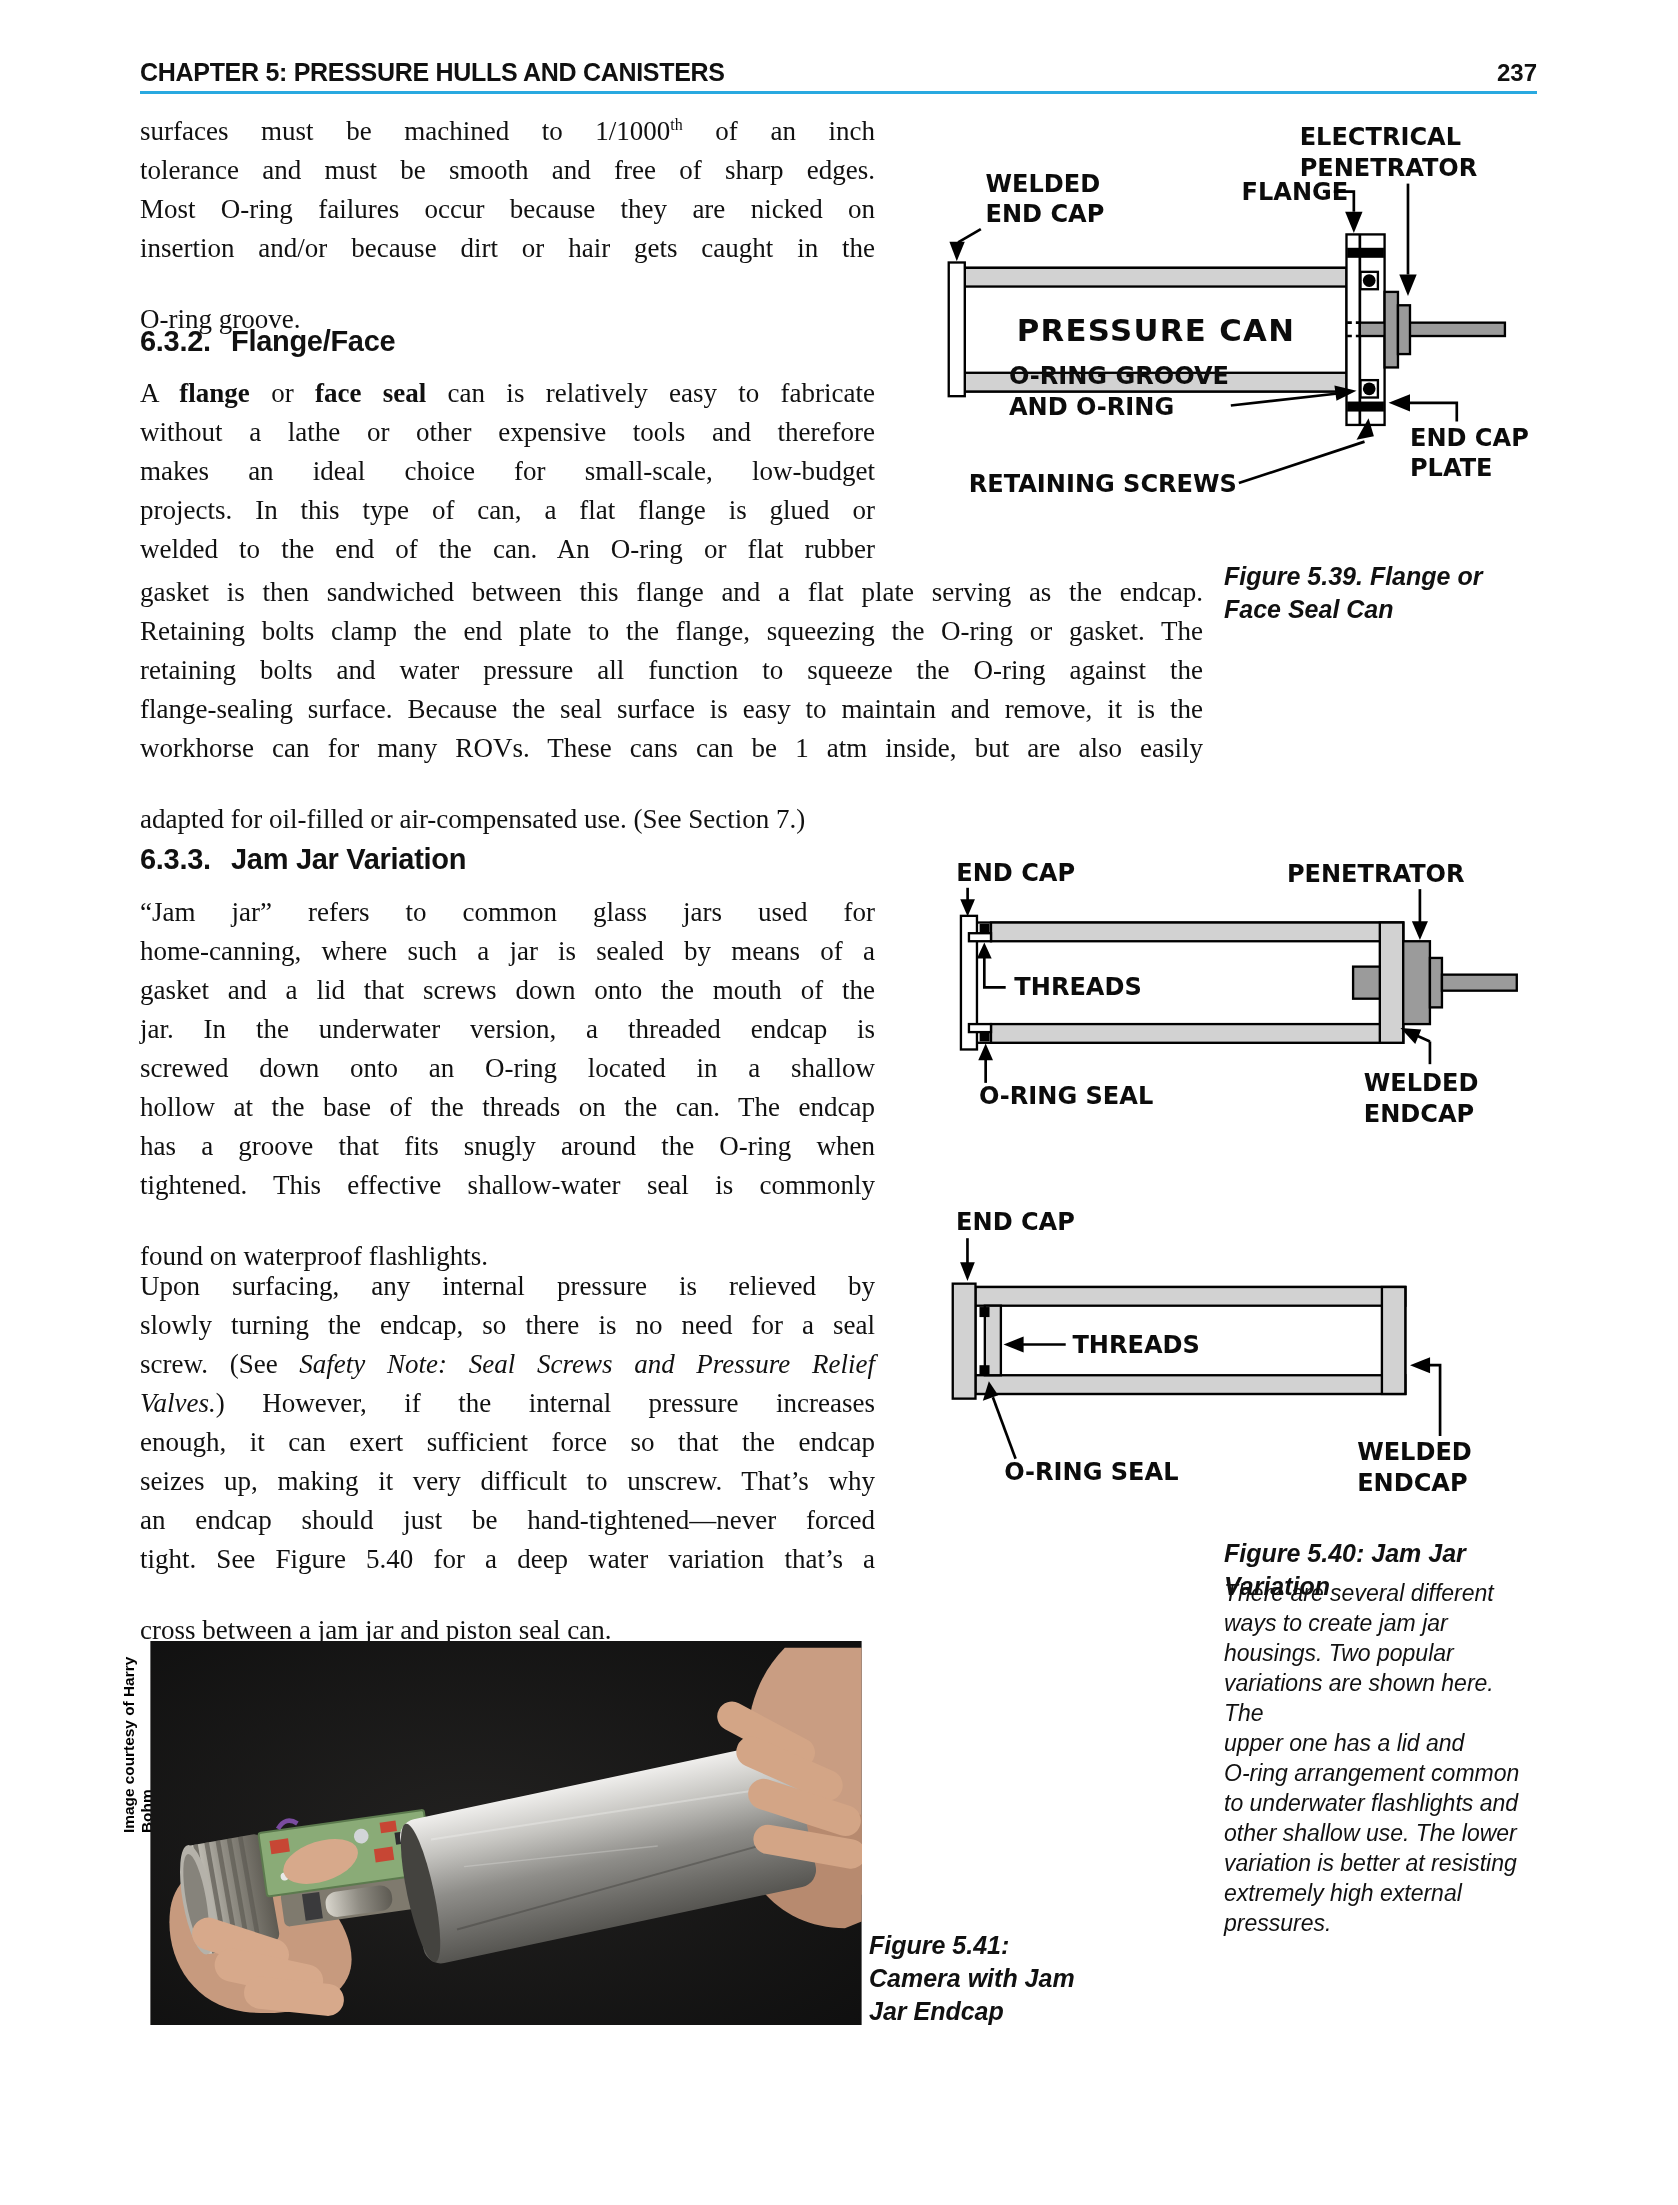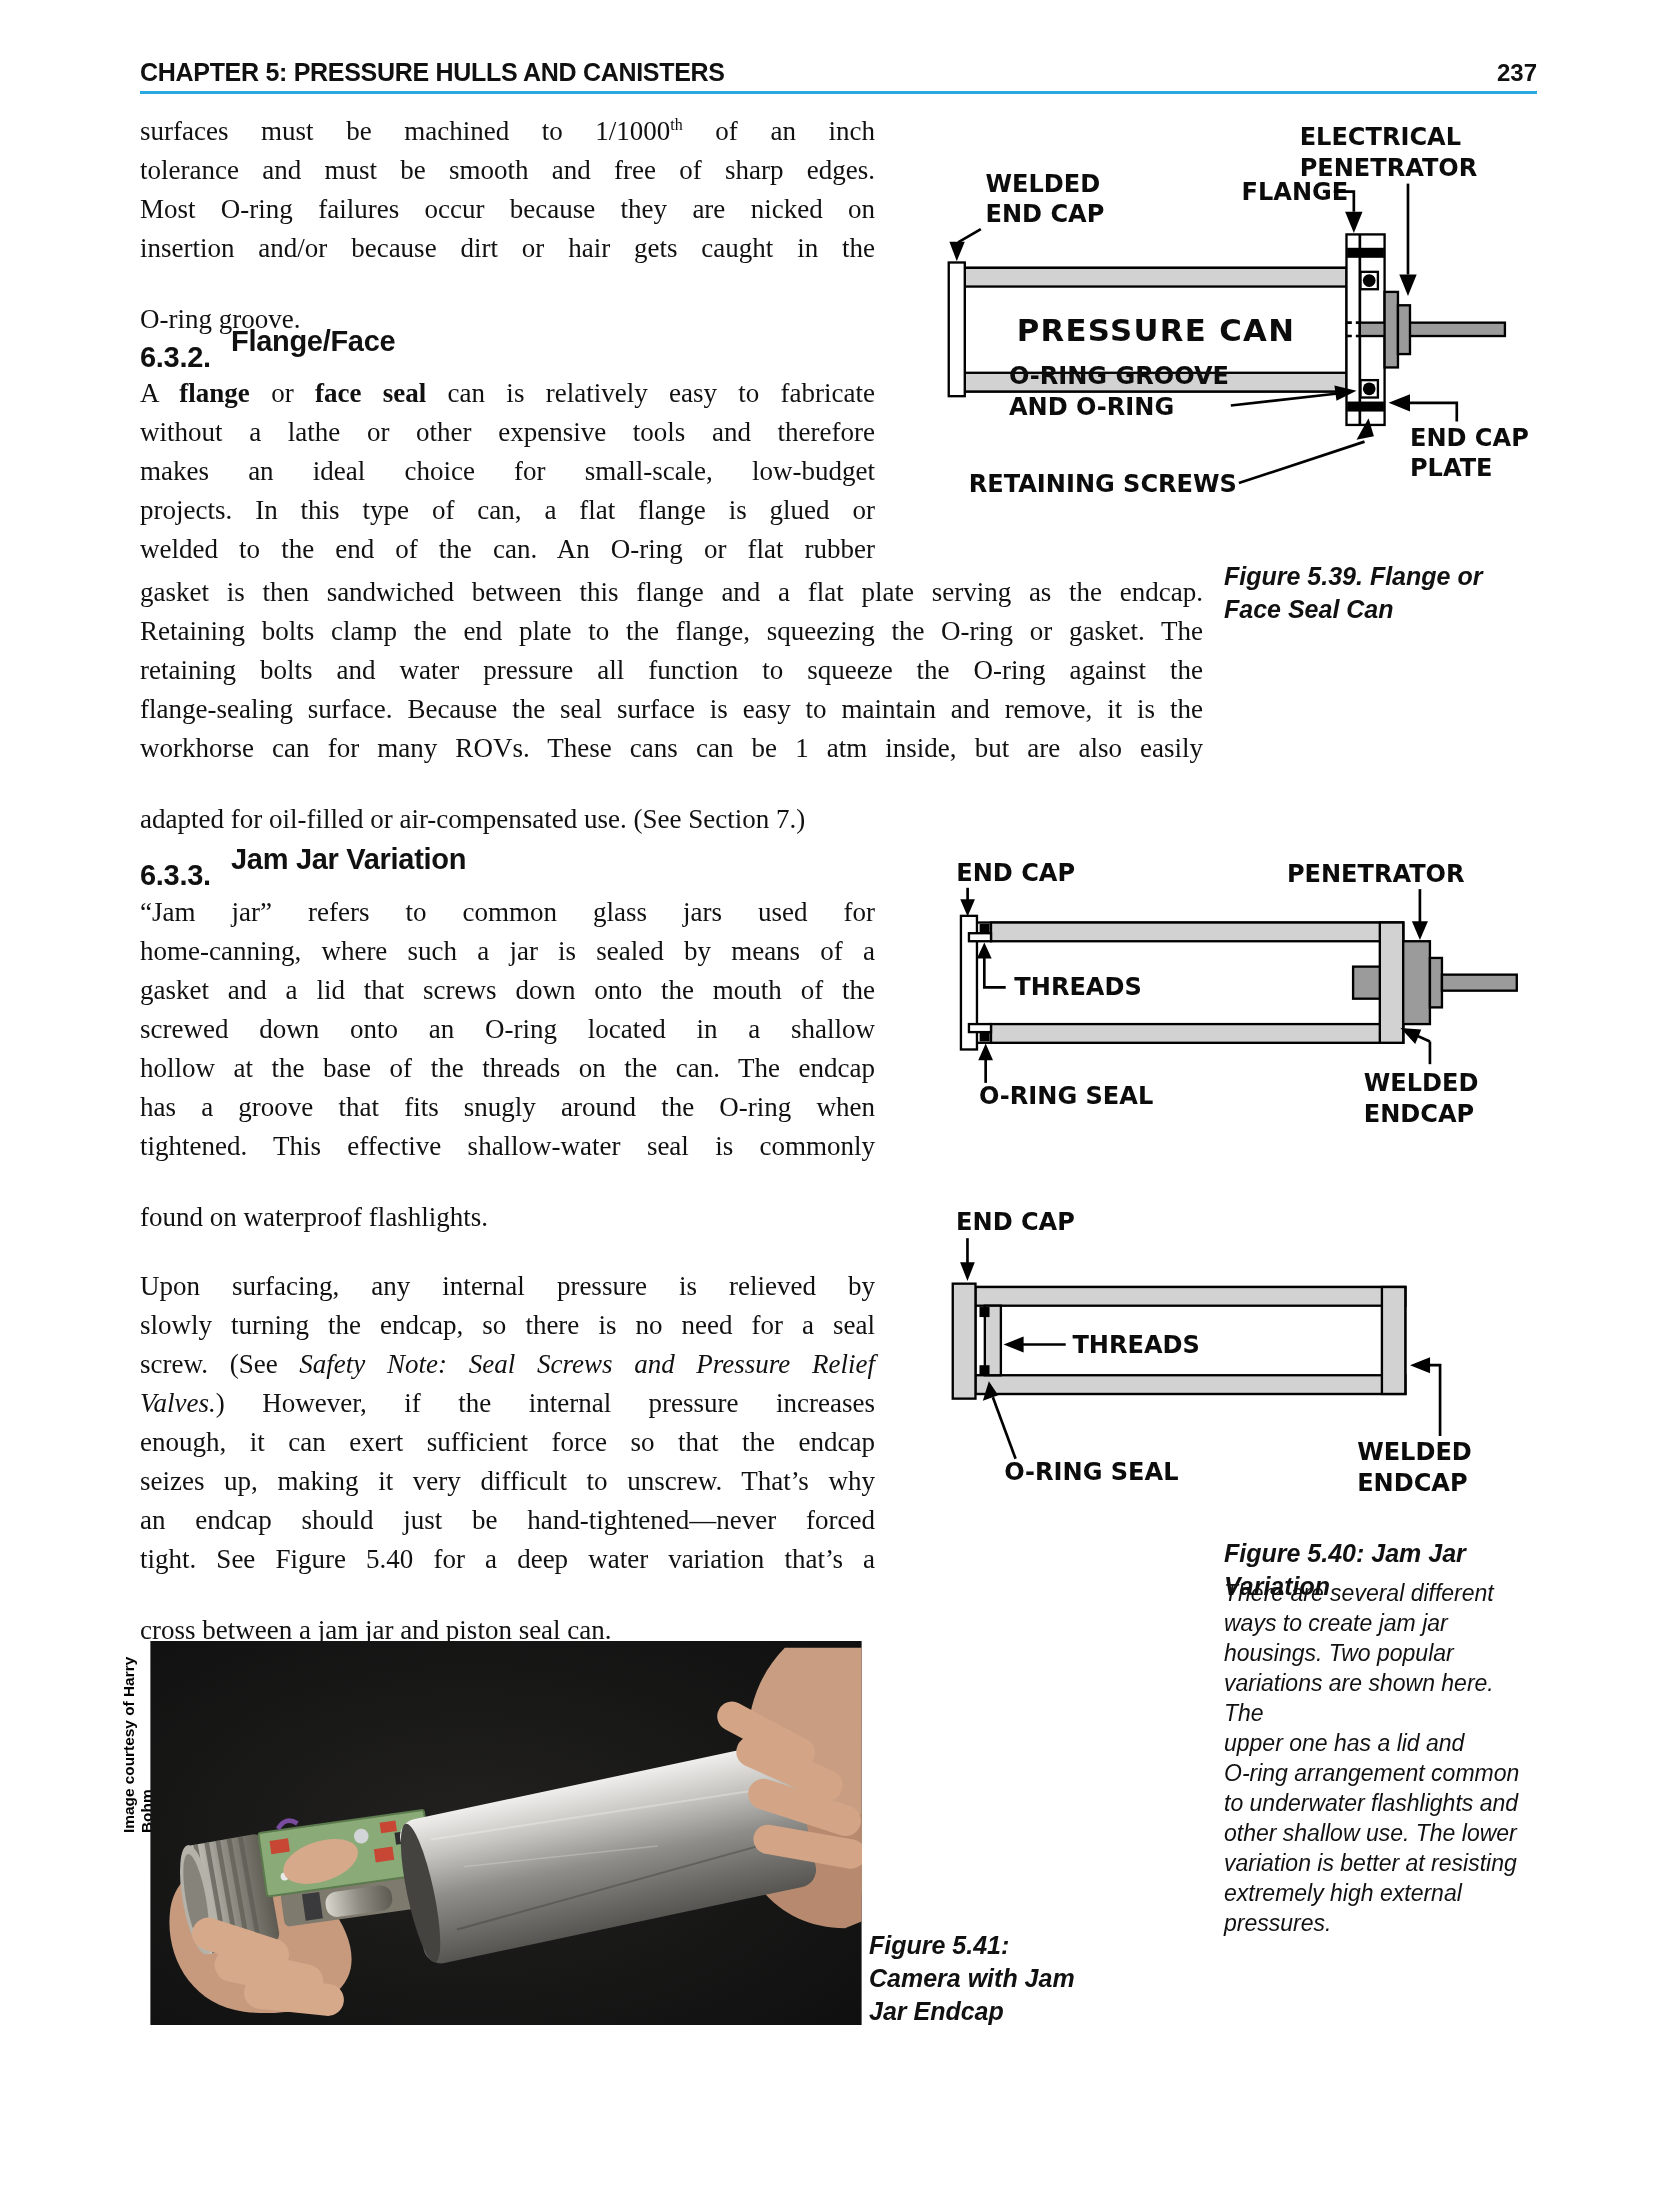--- a/index.html
+++ b/index.html
@@ -25,21 +25,21 @@
   }
   .jline.plain{text-align-last:left;margin-top:32px;}
   .jline .b{font-weight:700;}
   .jline .i{font-style:italic;}
   .jline sup{font-size:16px;line-height:0;vertical-align:super;}
   
   .h2{
     position:absolute;font-family:"Liberation Sans",sans-serif;
     font-weight:700;font-size:29px;letter-spacing:-0.3px;display:flex;
   }
-  .h2 .num{display:inline-block;min-width:91px;margin-top:16px;}
+  .h2 .num{display:inline-block;min-width:91px;}
   
   .figcap{
     position:absolute;font-family:"Liberation Sans",sans-serif;
     font-weight:700;font-style:italic;font-size:25px;
   }
   .figcap .capline{line-height:33px;text-align:left;}
   .figdesc{
     position:absolute;font-family:"Liberation Sans",sans-serif;
     font-style:italic;font-weight:500;font-size:23px;
   }
@@ -104,20 +104,21 @@
 
 <div class="h2" style="left:140px;top:843px;">
   <span class="num">6.3.3.</span>
   <span>Jam Jar Variation</span>
 </div>
 
 <div class="textblock" style="left:140px;top:893px;width:735px;">
     <div class="jline"><span>“Jam jar” refers to common glass jars used for</span></div>
     <div class="jline"><span>home-canning, where such a jar is sealed by means of a</span></div>
     <div class="jline"><span>gasket and a lid that screws down onto the mouth of the</span></div>
+    <div class="jline"><span>jar. In the underwater version, a threaded endcap is</span></div>
     <div class="jline"><span>screwed down onto an O-ring located in a shallow</span></div>
     <div class="jline"><span>hollow at the base of the threads on the can. The endcap</span></div>
     <div class="jline"><span>has a groove that fits snugly around the O-ring when</span></div>
     <div class="jline"><span>tightened. This effective shallow-water seal is commonly</span></div>
     <div class="jline plain"><span>found on waterproof flashlights.</span></div>
   </div>
 
 <div class="textblock" style="left:140px;top:1267px;width:735px;">
     <div class="jline"><span>Upon surfacing, any internal pressure is relieved by</span></div>
     <div class="jline"><span>slowly turning the endcap, so there is no need for a seal</span></div>

